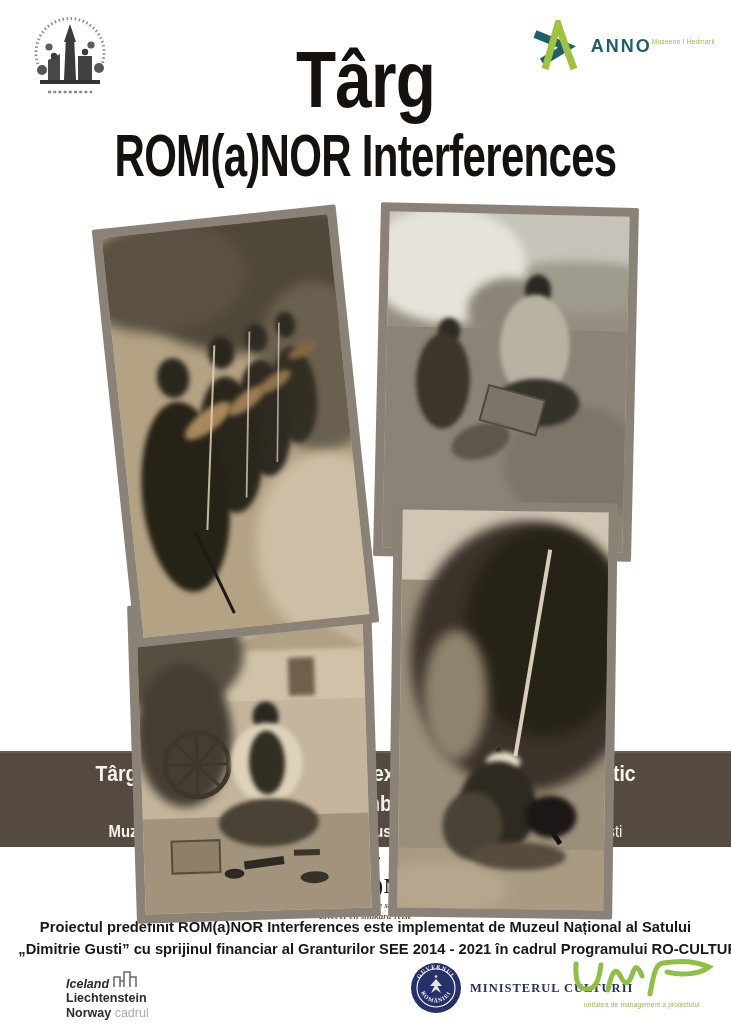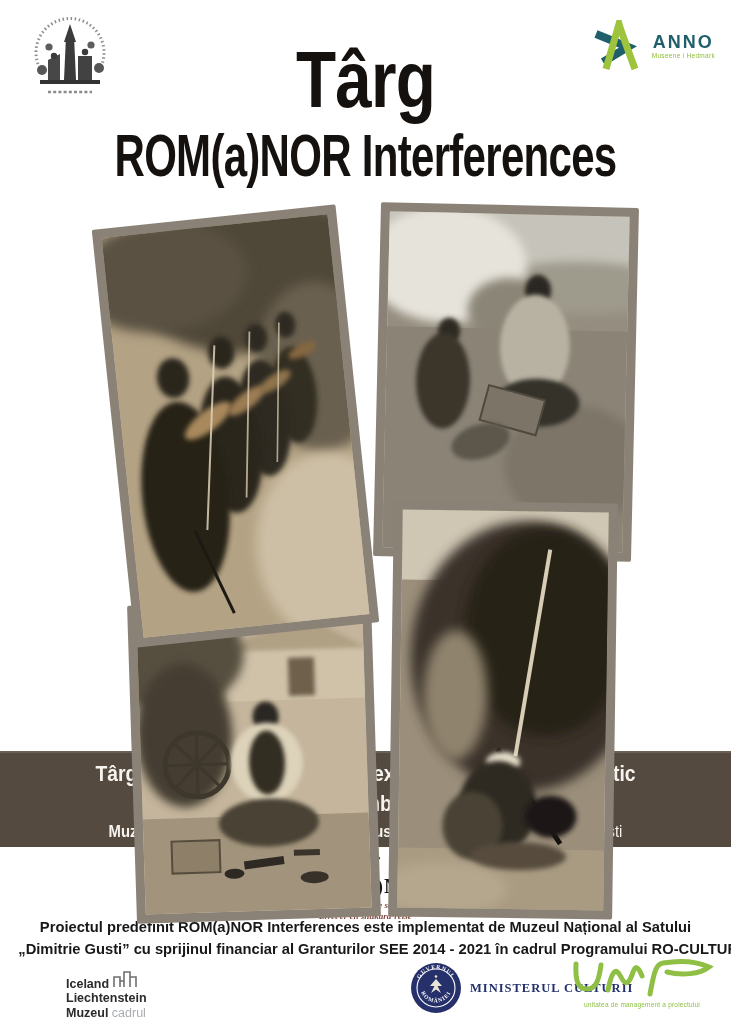--- a/index.html
+++ b/index.html
@@ -3,21 +3,21 @@
 <meta charset="utf-8">
 <style>
   html,body{margin:0;padding:0;background:#e9e9e9;}
   .poster{
     position:relative;width:731px;height:1024px;background:#ffffff;
     font-family:"Liberation Sans",sans-serif;overflow:hidden;margin:0 auto;
   }
   
   .museum-logo{position:absolute;left:20px;top:12px;}
   .anno{position:absolute;right:16px;top:20px;display:flex;align-items:center;gap:6px;}
-  .anno-text{display:flex;flex-direction:column;line-height:1;align-items:center;}
+  .anno-text{display:flex;flex-direction:row;line-height:1;}
   .anno-name{color:#1f5f6b;font-weight:bold;font-size:18px;letter-spacing:2px;}
   .anno-tag{color:#8fbe3c;font-size:6.5px;margin-top:2px;letter-spacing:.3px;}
   .title{position:absolute;top:40px;left:0;right:0;text-align:center;
     font-size:80px;font-weight:bold;color:#15110e;line-height:1;
     transform:scaleX(.82);letter-spacing:-1px;}
   .subtitle{position:absolute;top:126px;left:0;right:0;text-align:center;
     font-size:60px;font-weight:bold;color:#15110e;line-height:1;
     transform:scaleX(.70);letter-spacing:-1px;white-space:nowrap;}
   
   .photo{position:absolute;border:9px solid #8b8277;background:#c9bba3;border-radius:2px;}
@@ -38,21 +38,21 @@
   .romanor-word{display:flex;align-items:center;gap:1px;margin-top:1px;
     font-family:"Liberation Serif",serif;font-weight:bold;font-size:21px;color:#131313;letter-spacing:1px;}
   .romanor-taglines{margin-top:1px;text-align:center;font-family:"Liberation Serif",serif;
     font-style:italic;font-weight:bold;font-size:9px;line-height:10.5px;color:#7d463c;}
   
   .desc{position:absolute;top:916px;left:0;right:0;text-align:center;font-size:15.5px;
     font-weight:bold;color:#181818;line-height:22px;transform:scaleX(.95);white-space:nowrap;}
   
   .grants{position:absolute;left:66px;top:967px;font-size:12.5px;line-height:14.5px;
     font-weight:bold;color:#2b2b2b;}
-  .grants-row1{display:flex;align-items:flex-end;gap:2px;}
+  .grants-row1{display:flex;align-items:flex-end;gap:2px;font-style:italic;}
   .grants-suffix{font-weight:normal;color:#a9adb2;}
   .gov{position:absolute;left:410px;top:962px;display:flex;align-items:center;gap:8px;}
   .ministry{font-family:"Liberation Serif",serif;font-weight:bold;font-size:12.5px;
     color:#22306b;letter-spacing:1px;white-space:nowrap;}
   .ump{position:absolute;left:566px;top:956px;width:152px;text-align:center;}
   .ump-tag{font-size:6.5px;color:#8fc045;margin-top:-3px;letter-spacing:.2px;}
 </style>
 </head>
 <body>
 
@@ -263,21 +263,21 @@
 
   <div class="grants">
     <div class="grants-row1">
       <span>Iceland</span>
       <svg width="30" height="24" viewBox="0 0 30 24">
         <path d="M3 20 V10 H9 V20 M9 14 H13 M13 20 V5 H19 V20 M19 10 H25 V20" fill="none" stroke="#6e6e6e" stroke-width="1.6"></path>
       </svg>
     </div>
     <div>Liechtenstein</div>
     <div>
-      <span>Muzeul</span>
+      <span>Norway</span>
       <span class="grants-suffix">cadrul</span>
     </div>
   </div>
 
   <div class="gov">
     <svg width="52" height="52" viewBox="0 0 52 52">
       <circle cx="26" cy="26" r="25" fill="#26316b"></circle>
       <circle cx="26" cy="26" r="19" fill="none" stroke="#ffffff" stroke-width="1.1"></circle>
       <polygon points="26,17 20,24 24.5,24 21,31 26,27.5 31,31 27.5,24 32,24" fill="#e8e4d8"></polygon>
       <circle cx="26" cy="14.5" r="1.3" fill="#e8e4d8"></circle>

